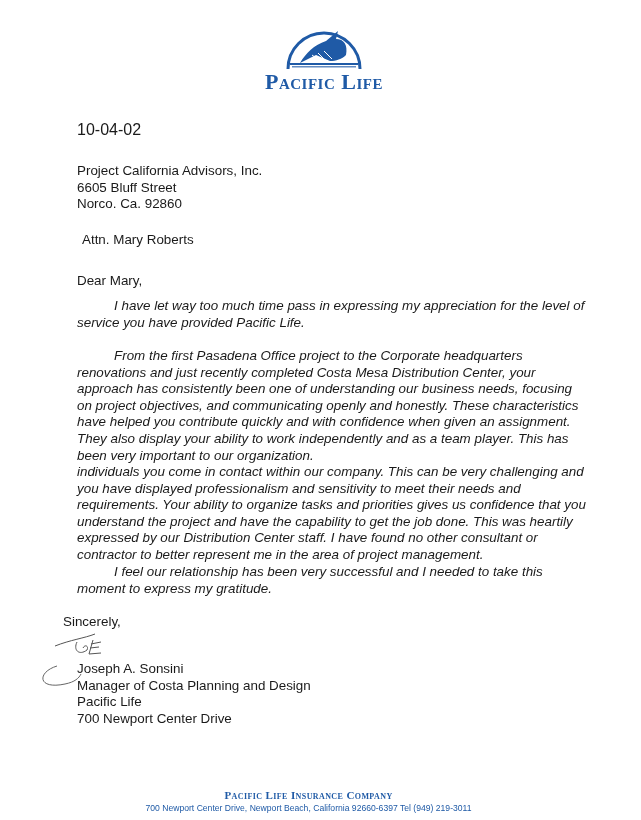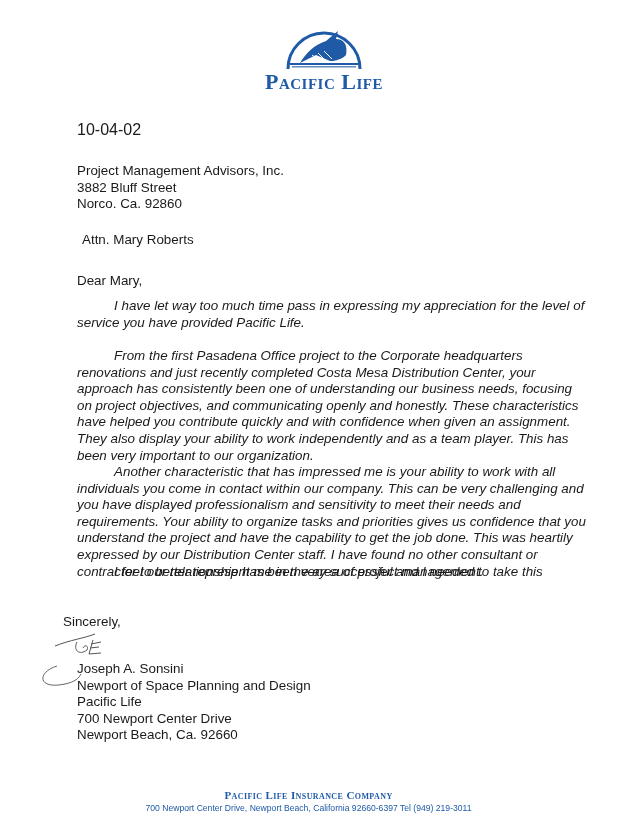--- a/index.html
+++ b/index.html
@@ -39,22 +39,22 @@
     <path d="M26 30 L34 36 M32 28 L40 36 M38 26 L46 34" stroke="#ffffff" stroke-width="1"></path>
     <rect x="4" y="38" width="68" height="2" fill="#1f5aa6"></rect>
     <rect x="6" y="41" width="64" height="1.5" fill="#1f5aa6" opacity="0.7"></rect>
   </svg>
   <div class="logo-text">Pacific Life</div>
 </div>
 
 <div class="date">10-04-02</div>
 
 <div class="recipient">
-  <p class="line">Project Management Advisors, Inc.</p>
-  <p class="line">3882 Bluff Street</p>
+  <p class="line">Project California Advisors, Inc.</p>
+  <p class="line">6605 Bluff Street</p>
   <p class="line">Norco. Ca. 92860</p>
 </div>
 
 <div class="attn">Attn. Mary Roberts</div>
 
 <div class="salutation">Dear Mary,</div>
 
 <div class="para p1">
   <p class="line indent">I have let way too much time pass in expressing my appreciation for the level of</p>
   <p class="line">service you have provided Pacific Life.</p>
@@ -64,46 +64,45 @@
   <p class="line indent">From the first Pasadena Office project to the Corporate headquarters</p>
   <p class="line">renovations and just recently completed Costa Mesa Distribution Center, your</p>
   <p class="line">approach has consistently been one of understanding our business needs, focusing</p>
   <p class="line">on project objectives, and communicating openly and honestly. These characteristics</p>
   <p class="line">have helped you contribute quickly and with confidence when given an assignment.</p>
   <p class="line">They also display your ability to work independently and as a team player. This has</p>
   <p class="line">been very important to our organization.</p>
 </div>
 
 <div class="para p3">
-  <p class="line indent">Another characteristic that has impressed me is your ability to work with all</p>
   <p class="line">individuals you come in contact within our company. This can be very challenging and</p>
   <p class="line">you have displayed professionalism and sensitivity to meet their needs and</p>
   <p class="line">requirements. Your ability to organize tasks and priorities gives us confidence that you</p>
   <p class="line">understand the project and have the capability to get the job done. This was heartily</p>
   <p class="line">expressed by our Distribution Center staff.  I have found no other consultant or</p>
   <p class="line">contractor to better represent me in the area of project management.</p>
 </div>
 
 <div class="para p4">
   <p class="line indent">I feel our relationship has been very successful and I needed to take this</p>
+  <p class="line">moment to express my gratitude.</p>
 </div>
 
 <div class="closing">Sincerely,</div>
 
 <svg class="signature" viewBox="0 0 100 60">
   <path d="M20 18 C35 12 50 10 60 6" fill="none" stroke="#555" stroke-width="1"></path>
   <path d="M42 14 C38 22 44 28 52 22 C54 18 50 16 48 20" fill="none" stroke="#555" stroke-width="1"></path>
   <path d="M58 12 L54 26 M56 16 L66 14 M55 20 L64 19 M54 26 L66 25" fill="none" stroke="#555" stroke-width="1"></path>
   <path d="M22 38 C2 44 2 62 30 56 C40 54 44 50 46 46" fill="none" stroke="#666" stroke-width="1"></path>
 </svg>
 
 <div class="sig-block">
   <p class="line">Joseph A. Sonsini</p>
-  <p class="line">Newport of Space Planning and Design</p>
+  <p class="line">Manager of Costa Planning and Design</p>
   <p class="line">Pacific Life</p>
   <p class="line">700 Newport Center Drive</p>
-  <p class="line">Newport Beach, Ca. 92660</p>
 </div>
 
 <div class="footer">
   <div class="footer-company">Pacific Life Insurance Company</div>
   <div class="footer-address">700 Newport Center Drive, Newport Beach, California 92660-6397  Tel (949) 219-3011</div>
 </div>
 
 </body></html>

